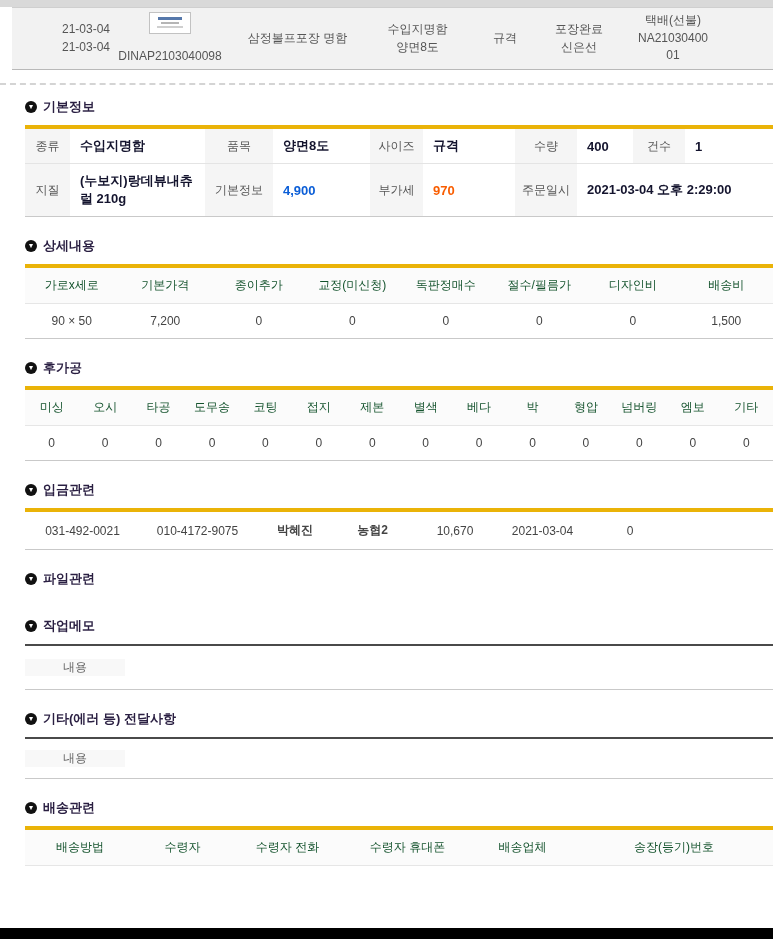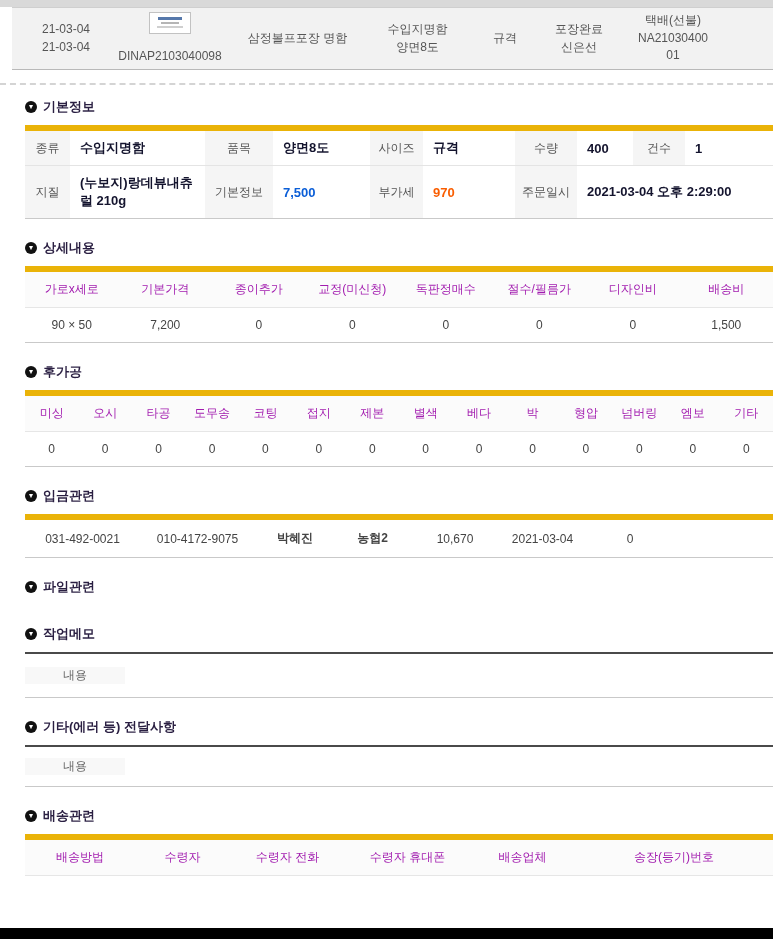--- a/index.html
+++ b/index.html
@@ -6,21 +6,21 @@
   html,body { width: 773px; height: 939px; overflow: hidden; background:#fff;
     font-family: "Liberation Sans", "DejaVu Sans", sans-serif; color:#555; font-size:12px; }
   .page { position:relative; width:773px; height:939px; overflow:hidden; background:#fff; }
 
   
   .top-strip { height:7px; background:#d9d9d9; }
   .summary { margin-left:12px; width:860px; height:63px; background:#f2f2f2;
     border-top:1px solid #cfcfcf; border-bottom:1px solid #b9b9b9;
     display:flex; align-items:center; }
   .sum-col { text-align:center; line-height:1.45; color:#555; }
-  .c-dates { width:98px; text-align:center; padding-left:10px; }
+  .c-dates { width:98px; text-align:right; padding-left:10px; }
   .c-code  { width:120px; display:flex; flex-direction:column; align-items:center; gap:14px; }
   .thumb { width:42px; height:22px; background:#fff; border:1px solid #c2c2c2;
     display:flex; flex-direction:column; align-items:center; justify-content:center; gap:2px; }
   .thumb .t1 { width:24px; height:3px; background:#5577aa; }
   .thumb .t2 { width:18px; height:2px; background:#b5b5b5; }
   .thumb .t3 { width:26px; height:2px; background:#cfcfcf; }
   .c-name  { width:135px; }
   .c-item  { width:105px; }
   .c-size  { width:70px; }
   .c-qty   { width:105px; }
@@ -31,22 +31,22 @@
 
   
   .section { margin:20px 0 0 25px; width:748px; }
   .section.first { margin-top:13px; }
   .sec-title { display:flex; align-items:center; gap:6px; font-weight:bold;
     font-size:13px; color:#2a1f42; margin-bottom:9px; }
   .bullet { width:12px; height:12px; border-radius:50%; background:#111; color:#fff;
     font-size:8px; line-height:12px; text-align:center; flex:0 0 12px; }
 
   table { border-collapse:collapse; table-layout:fixed; width:748px; }
-  .tbl { border-top:6px solid #eab308; border-bottom:1px solid #c9c9c9; }
-  .tbl th { font-weight:normal; color:#a21caf; background:#fbfbfb; padding:9px 3px;
+  .tbl { border-top:4px solid #eab308; border-bottom:1px solid #c9c9c9; }
+  .tbl th { font-weight:normal; color:#14532d; background:#fbfbfb; padding:9px 3px;
     border-bottom:1px solid #e6e6e6; font-size:12px; text-align:center; }
   .tbl td { padding:10px 3px; text-align:center; font-size:12px; color:#444; background:#fff; }
 
   
   .basic td.lbl { background:#f5f5f5; color:#555; text-align:center; }
   .basic td.val { font-weight:bold; color:#14142e; text-align:left; padding-left:10px; font-size:13px; }
   .basic tr + tr td { border-top:1px solid #e4e4e4; }
   .basic td { padding:8px 3px; }
   .price-blue  { color:#0b5ed7 !important; }
   .vat-orange  { color:#f95d00 !important; }
@@ -131,21 +131,21 @@
         <td class="val">규격</td>
         <td class="lbl">수량</td>
         <td class="val">400</td>
         <td class="lbl">건수</td>
         <td class="val">1</td>
       </tr>
       <tr>
         <td class="lbl">지질</td>
         <td class="val">(누보지)랑데뷰내츄럴 210g</td>
         <td class="lbl">기본정보</td>
-        <td class="val price-blue">7,500</td>
+        <td class="val price-blue">4,900</td>
         <td class="lbl">부가세</td>
         <td class="val vat-orange">970</td>
         <td class="lbl">주문일시</td>
         <td class="val" colspan="3">2021-03-04 오후 2:29:00</td>
       </tr>
     </tbody>
       </table>
   </div>
 
   <div class="section">

